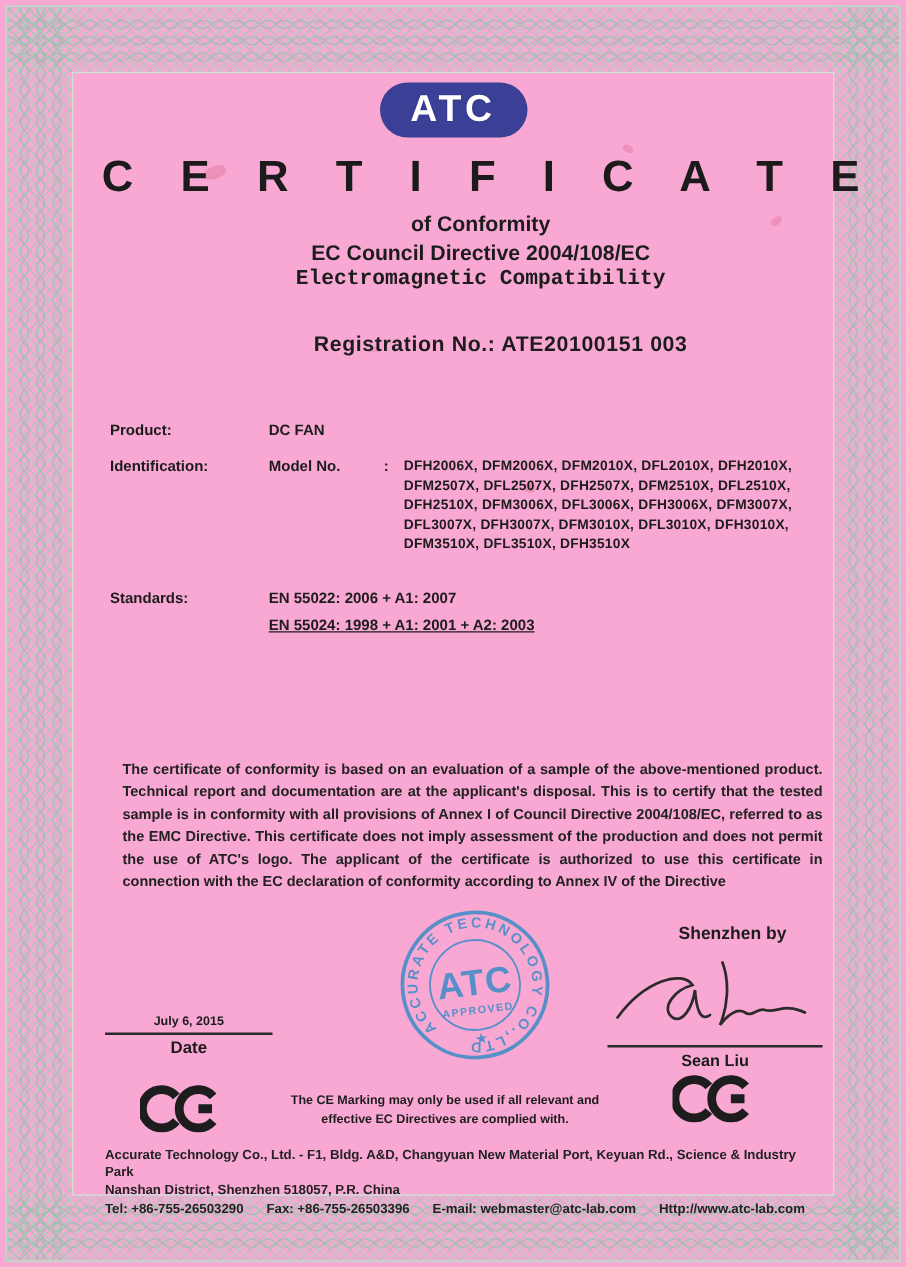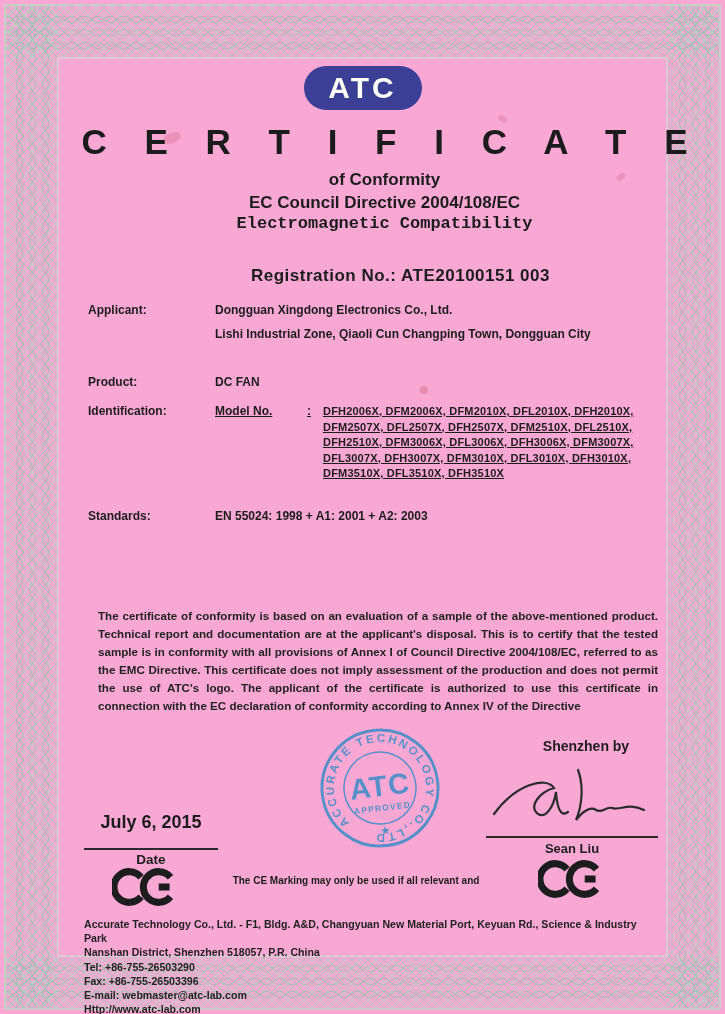--- a/index.html
+++ b/index.html
@@ -34,50 +34,50 @@
   .sub3 { top: 214px; font-size: 17px; font-weight: 700; font-family: Liberation Mono, monospace; }
   .reg  { top: 266px; font-size: 17px; font-weight: 700; letter-spacing:0.5px;padding-left:32px; }
 
   .fields { left: 88px; top: 303px; width: 562px; font-size: 12px; font-weight:700; }
   .frow { display:flex; align-items:flex-start; }
   .flabel { width: 127px; flex: 0 0 127px; }
   .fvalue { flex: 1; }
   .addr { margin-top: 10px; }
   .row-product { margin-top: 34px; }
   .row-ident { margin-top: 15px; }
-  .ident-inner { display:flex;text-decoration:underline; }
+  .ident-inner { display:flex; }
   .model-label { width: 92px; flex:0 0 92px; }
   .model-colon { width: 16px; flex:0 0 16px; }
   .model-lines { flex:1; font-size:11px; line-height:15.5px; letter-spacing:0.2px; }
   .row-standards { margin-top: 27px; }
   .std-line + .std-line { margin-top: 8px; text-decoration: underline; }
 
   .bodytext {
     left: 86px; top: 607px; width: 560px;
     font-size: 11.6px; font-weight: 700; line-height: 1.55;
     text-align: justify; color:#222;margin-left:12px;
   }
 
   .stamp { left: 314px; top: 722px; width: 132px; height: 132px; transform: rotate(-7deg); opacity: 0.92; }
 
   .certified-label { left: 520px; top: 738px; width: 132px; text-align:center; font-size:14px; font-weight:800; }
   .sig { left: 488px; top: 760px; }
   .sig-line { left: 486px; top: 836px; width: 172px; border-top: 2px solid #2a2a2a; }
   .sig-name { left: 486px; top: 841px; width: 172px; text-align:center; font-size: 13px; font-weight: 800; }
 
   .date-block { left: 84px; top: 812px; width: 134px; text-align:center; }
-  .date-value { font-size: 18px; font-weight: 800; padding-bottom: 15px; border-bottom: 2px solid #2a2a2a; }
+  .date-value { font-size: 10px; font-weight: 800; padding-bottom: 3px; border-bottom: 2px solid #2a2a2a; }
   .date-label { font-size: 13.5px; font-weight: 800; margin-top: 2px; }
 
   .ce-left  { left: 112px; top: 864px; }
   .ce-right { left: 538px; top: 856px; }
   .ce-note  { left: 228px; top: 874px; width: 256px; text-align:center; font-size: 10px; font-weight: 700; line-height: 1.45; }
 
   .footer { left: 84px; top: 917px; width: 560px; font-size: 10.6px; font-weight: 700; line-height: 14px; color:#222; }
-  .footer-contacts { display: flex; justify-content: space-between; margin-top: 0.5px; flex-direction: column; }
+  .footer-contacts { display: flex; justify-content: space-between; margin-top: 0.5px; }
 
   .artifact { border-radius: 45%; pointer-events: none; }
 </style>
 </head>
 <body>
 
 <div class="page">
 
   <svg class="abs" width="725" height="1014" style="left:0;top:0;" aria-hidden="true">
     <defs>
@@ -117,27 +117,20 @@
   <div class="abs logo-pill">
     <span>ATC</span>
   </div>
   <div class="abs ctr title">C E R T I F I C A T E</div>
   <div class="abs ctr sub1">of Conformity</div>
   <div class="abs ctr sub2">EC Council Directive 2004/108/EC</div>
   <div class="abs ctr sub3">Electromagnetic Compatibility</div>
   <div class="abs ctr reg">Registration No.: ATE20100151 003</div>
 
   <div class="abs fields">
-    <div class="frow">
-      <div class="flabel">Applicant:</div>
-      <div class="fvalue">
-        <div>Dongguan Xingdong Electronics Co., Ltd.</div>
-        <div class="addr">Lishi Industrial Zone, Qiaoli Cun Changping Town, Dongguan City</div>
-      </div>
-    </div>
     <div class="frow row-product">
       <div class="flabel">Product:</div>
       <div class="fvalue">DC FAN</div>
     </div>
     <div class="frow row-ident">
       <div class="flabel">Identification:</div>
       <div class="fvalue ident-inner">
         <div class="model-label">Model No.</div>
         <div class="model-colon">:</div>
         <div class="model-lines">
@@ -145,20 +138,21 @@
           <div>DFM2507X, DFL2507X, DFH2507X, DFM2510X, DFL2510X,</div>
           <div>DFH2510X, DFM3006X, DFL3006X, DFH3006X, DFM3007X,</div>
           <div>DFL3007X, DFH3007X, DFM3010X, DFL3010X, DFH3010X,</div>
           <div>DFM3510X, DFL3510X, DFH3510X</div>
         </div>
       </div>
     </div>
     <div class="frow row-standards">
       <div class="flabel">Standards:</div>
       <div class="fvalue">
+        <div class="std-line">EN 55022: 2006 + A1: 2007</div>
         <div class="std-line">EN 55024: 1998 + A1: 2001 + A2: 2003</div>
       </div>
     </div>
   </div>
 
   <div class="abs bodytext">The certificate of conformity is based on an evaluation of a sample of the above-mentioned product. Technical report and documentation are at the applicant's disposal. This is to certify that the tested sample is in conformity with all provisions of Annex I of Council Directive 2004/108/EC, referred to as the EMC Directive. This certificate does not imply assessment of the production and does not permit the use of ATC's logo. The applicant of the certificate is authorized to use this certificate in connection with the EC declaration of conformity according to Annex IV of the Directive</div>
 
   <svg class="abs stamp" viewBox="0 0 132 132">
     <circle cx="66" cy="66" r="58" fill="none" stroke="#4a8fc7" stroke-width="3"></circle>
     <circle cx="66" cy="66" r="36" fill="none" stroke="#4a8fc7" stroke-width="1.5"></circle>
@@ -188,20 +182,21 @@
     <div class="date-label">Date</div>
   </div>
 
   <svg class="abs ce-left" width="64" height="46" viewBox="0 0 100 70">
     <path d="M 45.4 19.6 A 24 24 0 1 0 45.4 50.4" fill="none" stroke="#1d1d1d" stroke-width="11"></path>
     <path d="M 91.4 19.6 A 24 24 0 1 0 91.4 50.4" fill="none" stroke="#1d1d1d" stroke-width="11"></path>
     <path d="M 73 35 H 90" fill="none" stroke="#1d1d1d" stroke-width="11"></path>
   </svg>
   <div class="abs ce-note">
     <div>The CE Marking may only be used if all relevant and</div>
+    <div>effective EC Directives are complied with.</div>
   </div>
   <svg class="abs ce-right" width="64" height="46" viewBox="0 0 100 70">
     <path d="M 45.4 19.6 A 24 24 0 1 0 45.4 50.4" fill="none" stroke="#1d1d1d" stroke-width="11"></path>
     <path d="M 91.4 19.6 A 24 24 0 1 0 91.4 50.4" fill="none" stroke="#1d1d1d" stroke-width="11"></path>
     <path d="M 73 35 H 90" fill="none" stroke="#1d1d1d" stroke-width="11"></path>
   </svg>
 
   <div class="abs footer">
     <div>Accurate Technology Co., Ltd. - F1, Bldg. A&amp;D, Changyuan New Material Port, Keyuan Rd., Science &amp; Industry Park</div>
     <div>Nanshan District, Shenzhen 518057, P.R. China</div>

